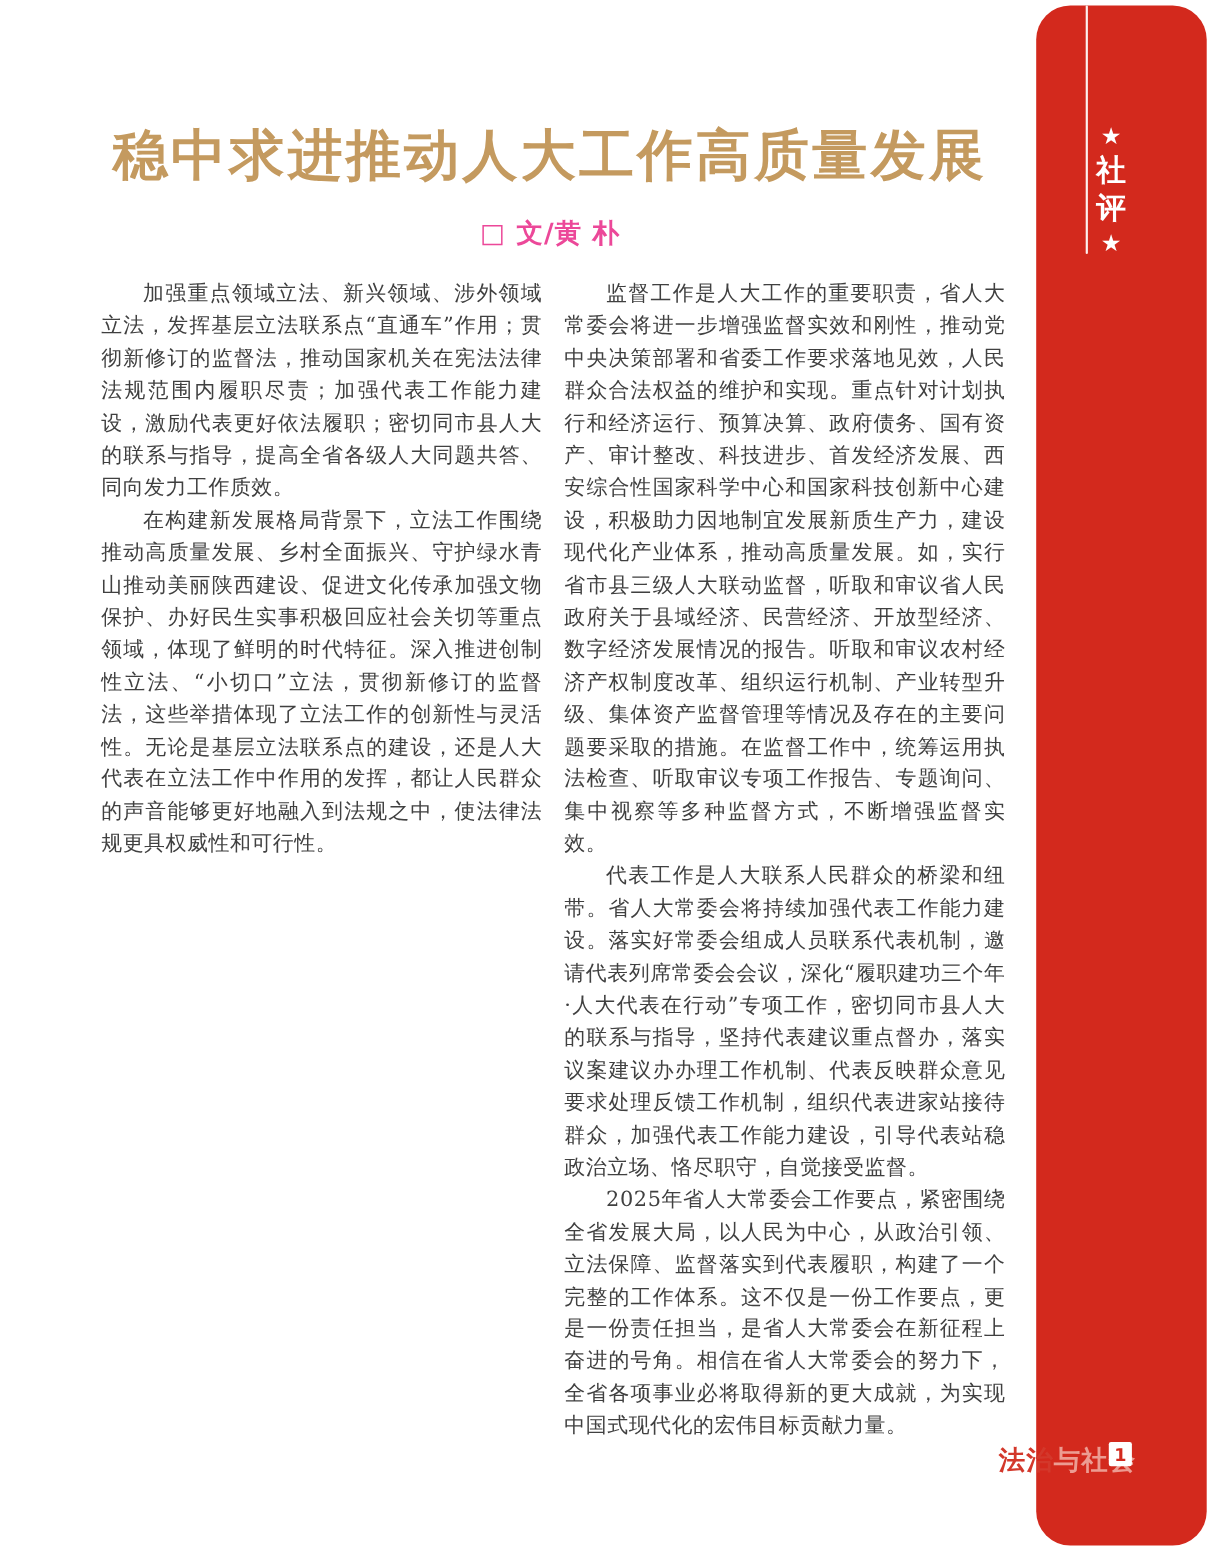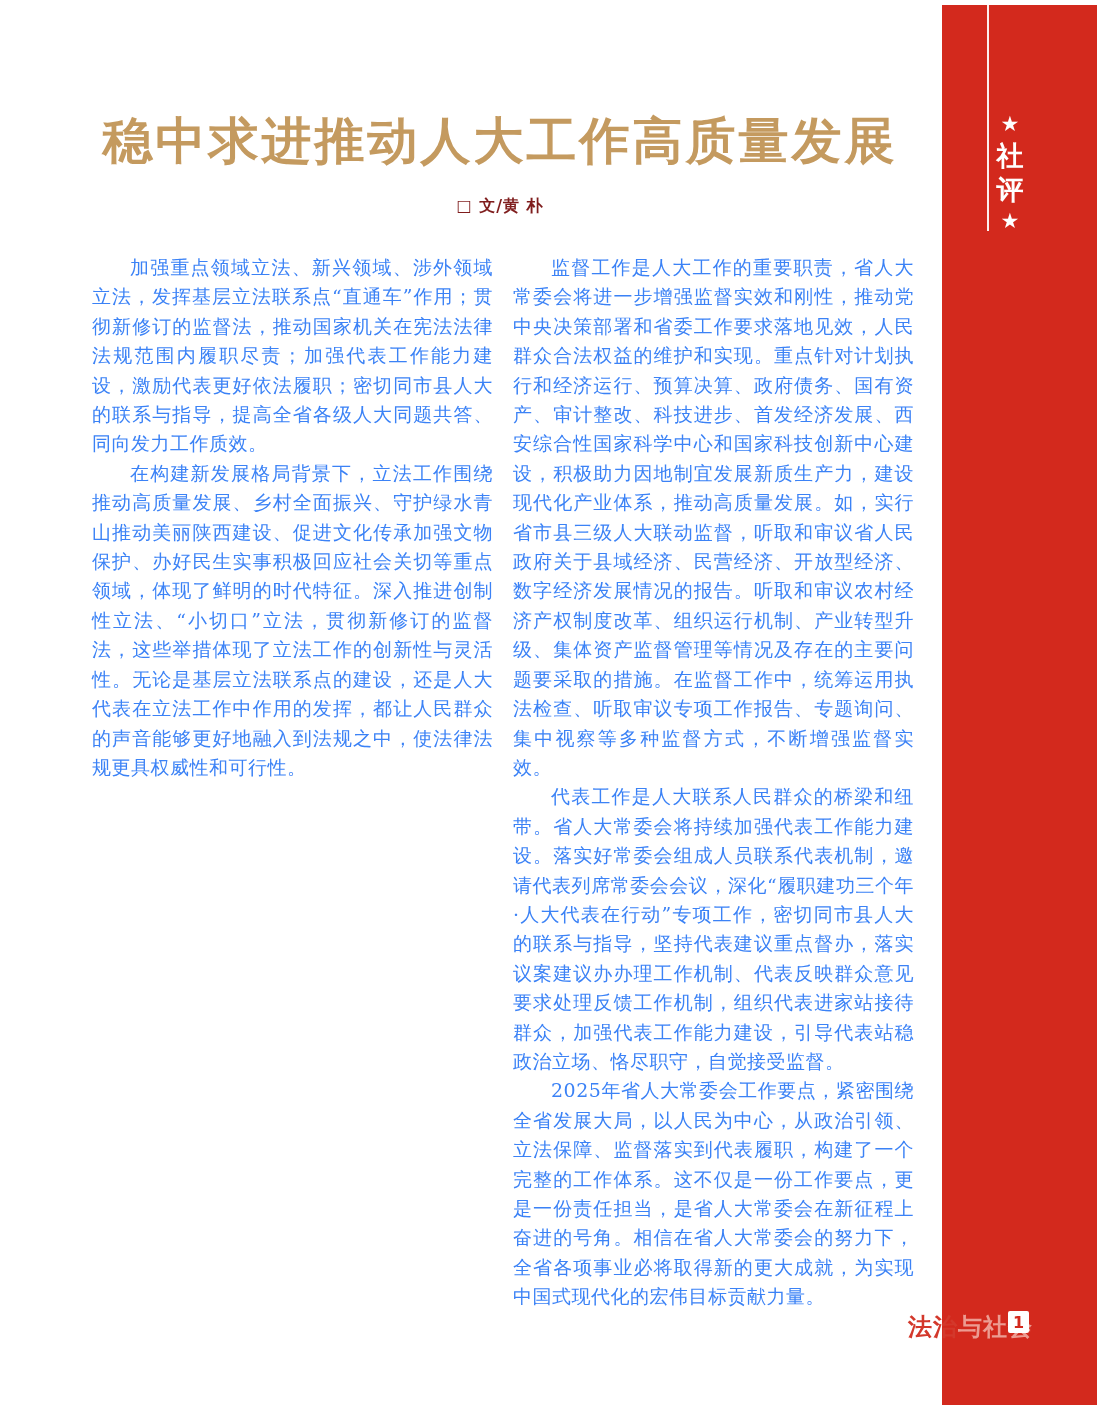--- a/index.html
+++ b/index.html
@@ -1,15 +1,15 @@
 <!DOCTYPE html>
 <html><head>
 <meta charset="utf-8">
 <style>
-  * { margin: 0; padding: 0; box-sizing: border-box; }
+  * { margin: 0; padding: 0; box-sizing: border-box; border-radius: 31px; }
   html, body { background: #ffffff; }
   body { font-family: "DejaVu Serif", "Liberation Serif", serif; }
 
   .page {
     position: relative;
     width: 1099px;
     height: 1416px;
     background: #ffffff;
     overflow: hidden;
   }
@@ -27,43 +27,43 @@
     color: #c49a5f;
     white-space: nowrap;
   }
 
   .article-byline {
     position: absolute;
     top: 196px;
     left: 85px;
     width: 830px;
     text-align: center;
-    font-size: 16px;
+    font-size: 24px;
     font-weight: bold;
-    color: #7f1d1d;
+    color: #ec4899;
     letter-spacing: 1px;
   }
 
   .columns {
     position: absolute;
     top: 253px;
     left: 92px;
     width: 822px;
     display: flex;
     gap: 20px;
   }
   .col { width: 401px; }
 
   .col p {
     font-size: 19px;
     line-height: 29.4px;
     text-align: justify;
     text-justify: inter-character;
     text-indent: 2em;
-    color: #3b82f6;
+    color: #404040;
     letter-spacing: 0.5px;
   }
 
   
   .section-banner {
     position: absolute;
     left: 942px;
     top: 5px;
     width: 155px;
     height: 1400px;

